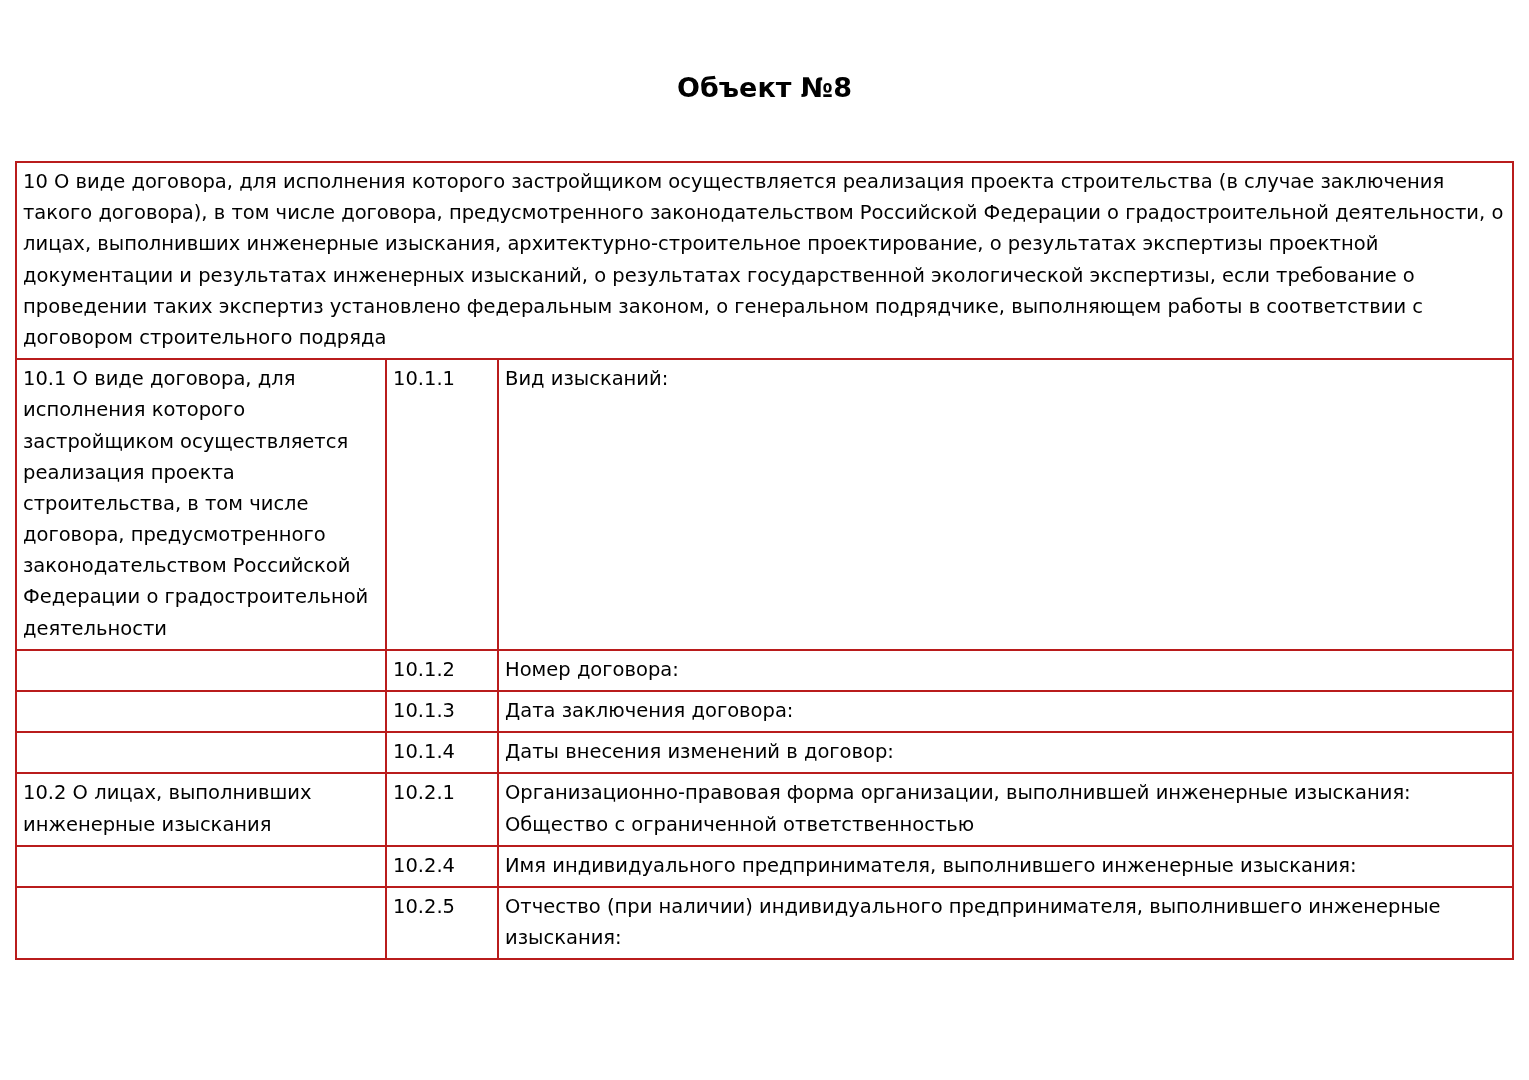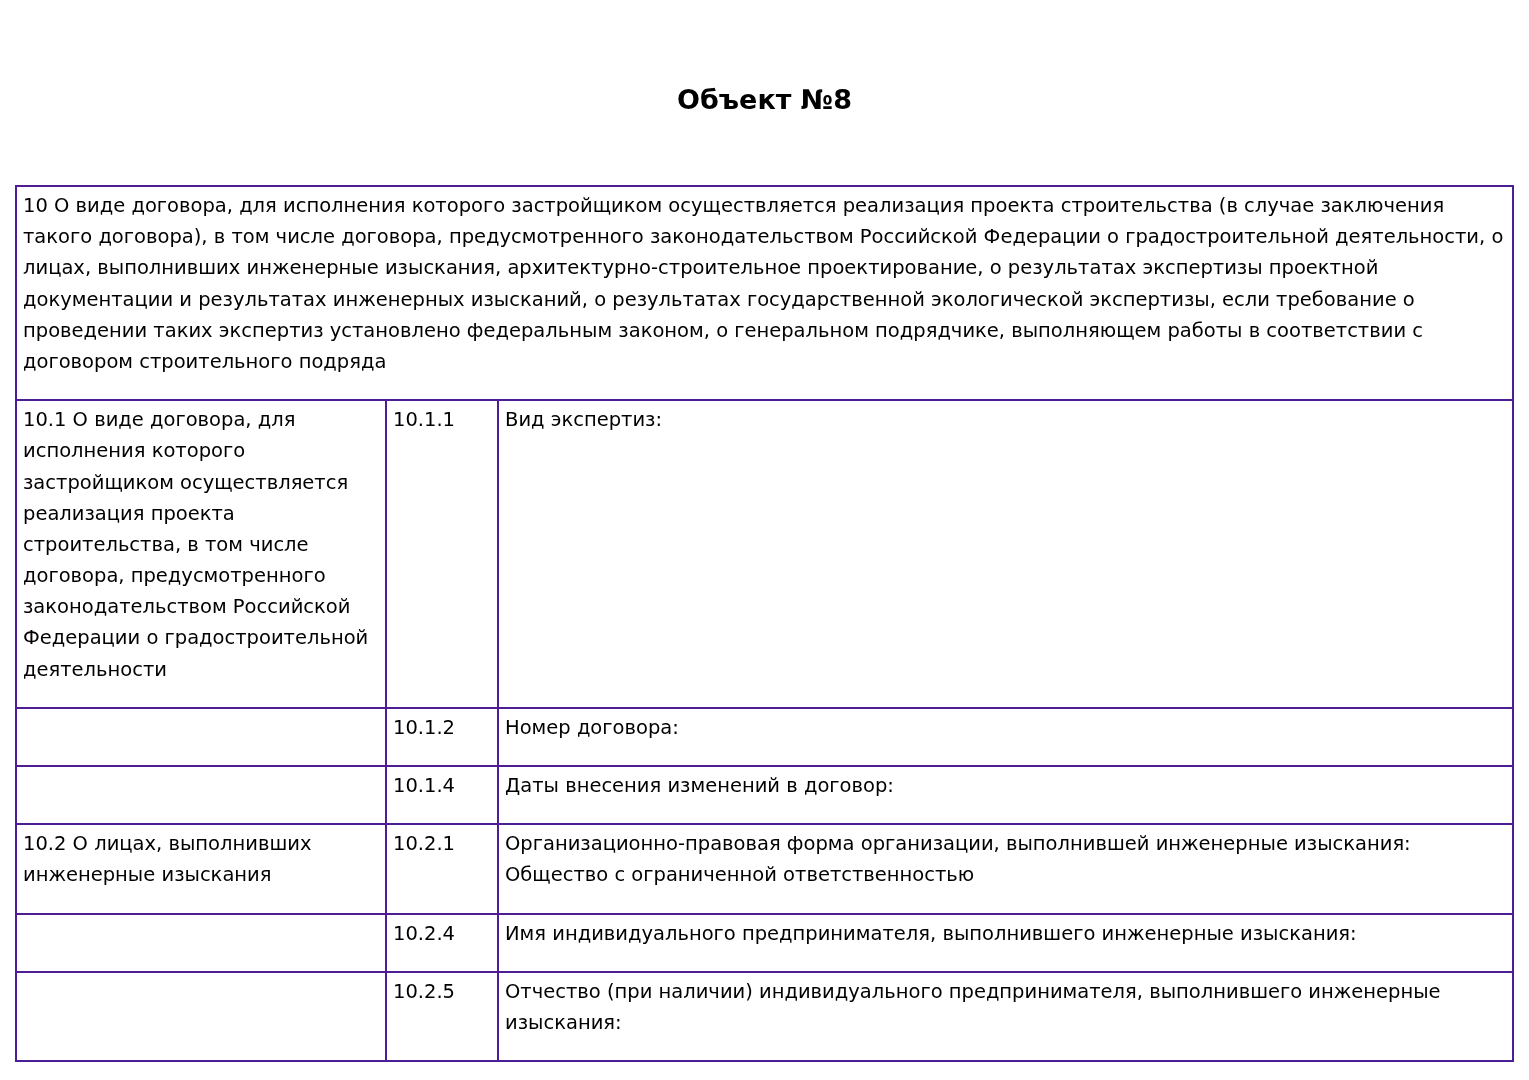--- a/index.html
+++ b/index.html
@@ -13,32 +13,32 @@
   .page {
     width: 1529px;
     min-height: 1080px;
     background: #ffffff;
     padding: 0 15px 20px 15px;
   }
   .doc-title {
     text-align: center;
     font-size: 27px;
     font-weight: bold;
-    margin: 12px;
+    margin: 0;
     padding: 72px 0 58px 0;
   }
   table.info-table {
     border-collapse: collapse;
     width: 100%;
     table-layout: fixed;
     font-size: 19.5px;
   }
   table.info-table td {
-    border: 2px solid #4c1d95;
-    padding: 3px 8px 22px 6px;
+    border: 2px solid #b91c1c;
+    padding: 3px 8px 5px 6px;
     line-height: 1.6;
     vertical-align: top;
     overflow-wrap: break-word;
   }
   td.hdr-cell {
     vertical-align: top;
   }
   td.section-cell {
     vertical-align: top;
     margin-left: 16px;
@@ -73,34 +73,42 @@
 
     <tbody>
         <tr>
       <td colspan="3" class="hdr-cell">10 О виде договора, для исполнения которого застройщиком осуществляется реализация проекта строительства (в случае заключения такого договора), в том числе договора, предусмотренного законодательством Российской Федерации о градостроительной деятельности, о лицах, выполнивших инженерные изыскания, архитектурно-строительное проектирование, о результатах экспертизы проектной документации и результатах инженерных изысканий, о результатах государственной экологической экспертизы, если требование о проведении таких экспертиз установлено федеральным законом, о генеральном подрядчике, выполняющем работы в соответствии с договором строительного подряда</td>
     </tr>
 
     <tr>
       <td class="section-cell">10.1 О виде договора, для исполнения которого застройщиком осуществляется реализация проекта строительства, в том числе договора, предусмотренного законодательством Российской Федерации о градостроительной деятельности</td>
       <td class="code-cell">10.1.1</td>
       <td class="desc-cell">
-        <div class="field-label">Вид экспертиз:</div>
+        <div class="field-label">Вид изысканий:</div>
 
       </td>
     </tr>
 
     <tr>
       <td class="section-cell"></td>
       <td class="code-cell">10.1.2</td>
       <td class="desc-cell">
         <div class="field-label">Номер договора:</div>
 
       </td>
     </tr>
 
+    <tr>
+      <td class="section-cell"></td>
+      <td class="code-cell">10.1.3</td>
+      <td class="desc-cell">
+        <div class="field-label">Дата заключения договора:</div>
+
+      </td>
+    </tr>
 
     <tr>
       <td class="section-cell"></td>
       <td class="code-cell">10.1.4</td>
       <td class="desc-cell">
         <div class="field-label">Даты внесения изменений в договор:</div>
 
       </td>
     </tr>
 

